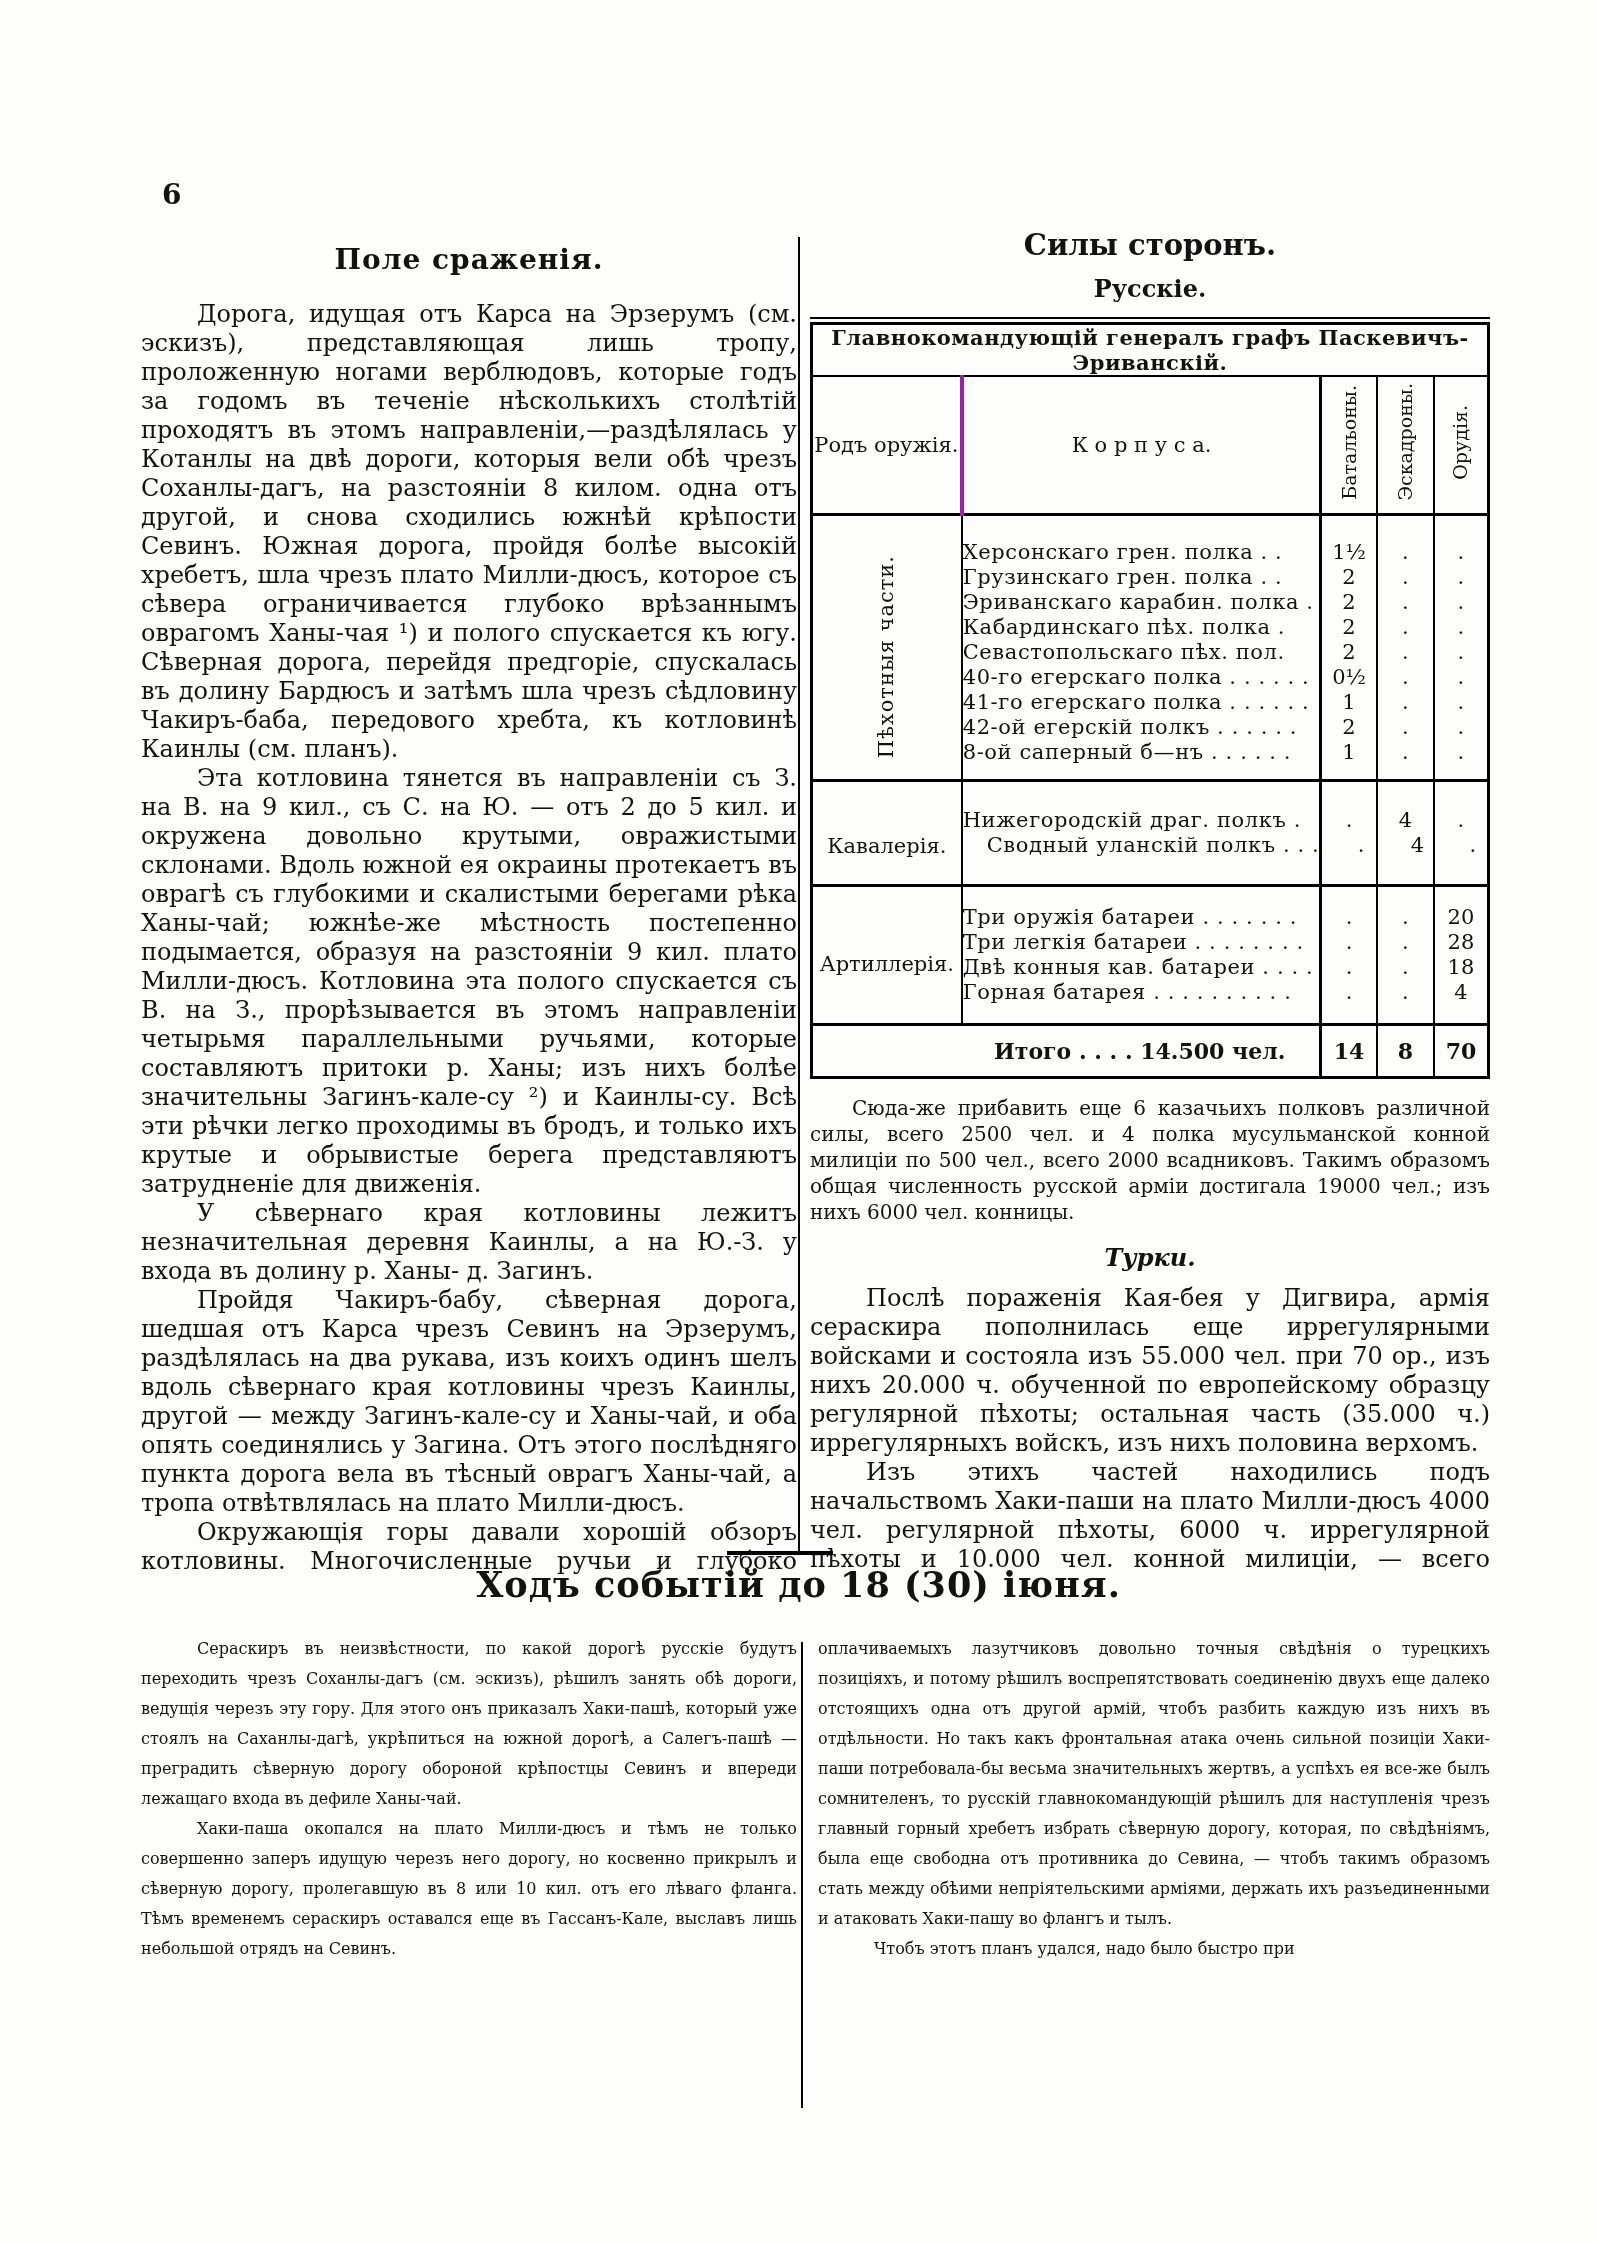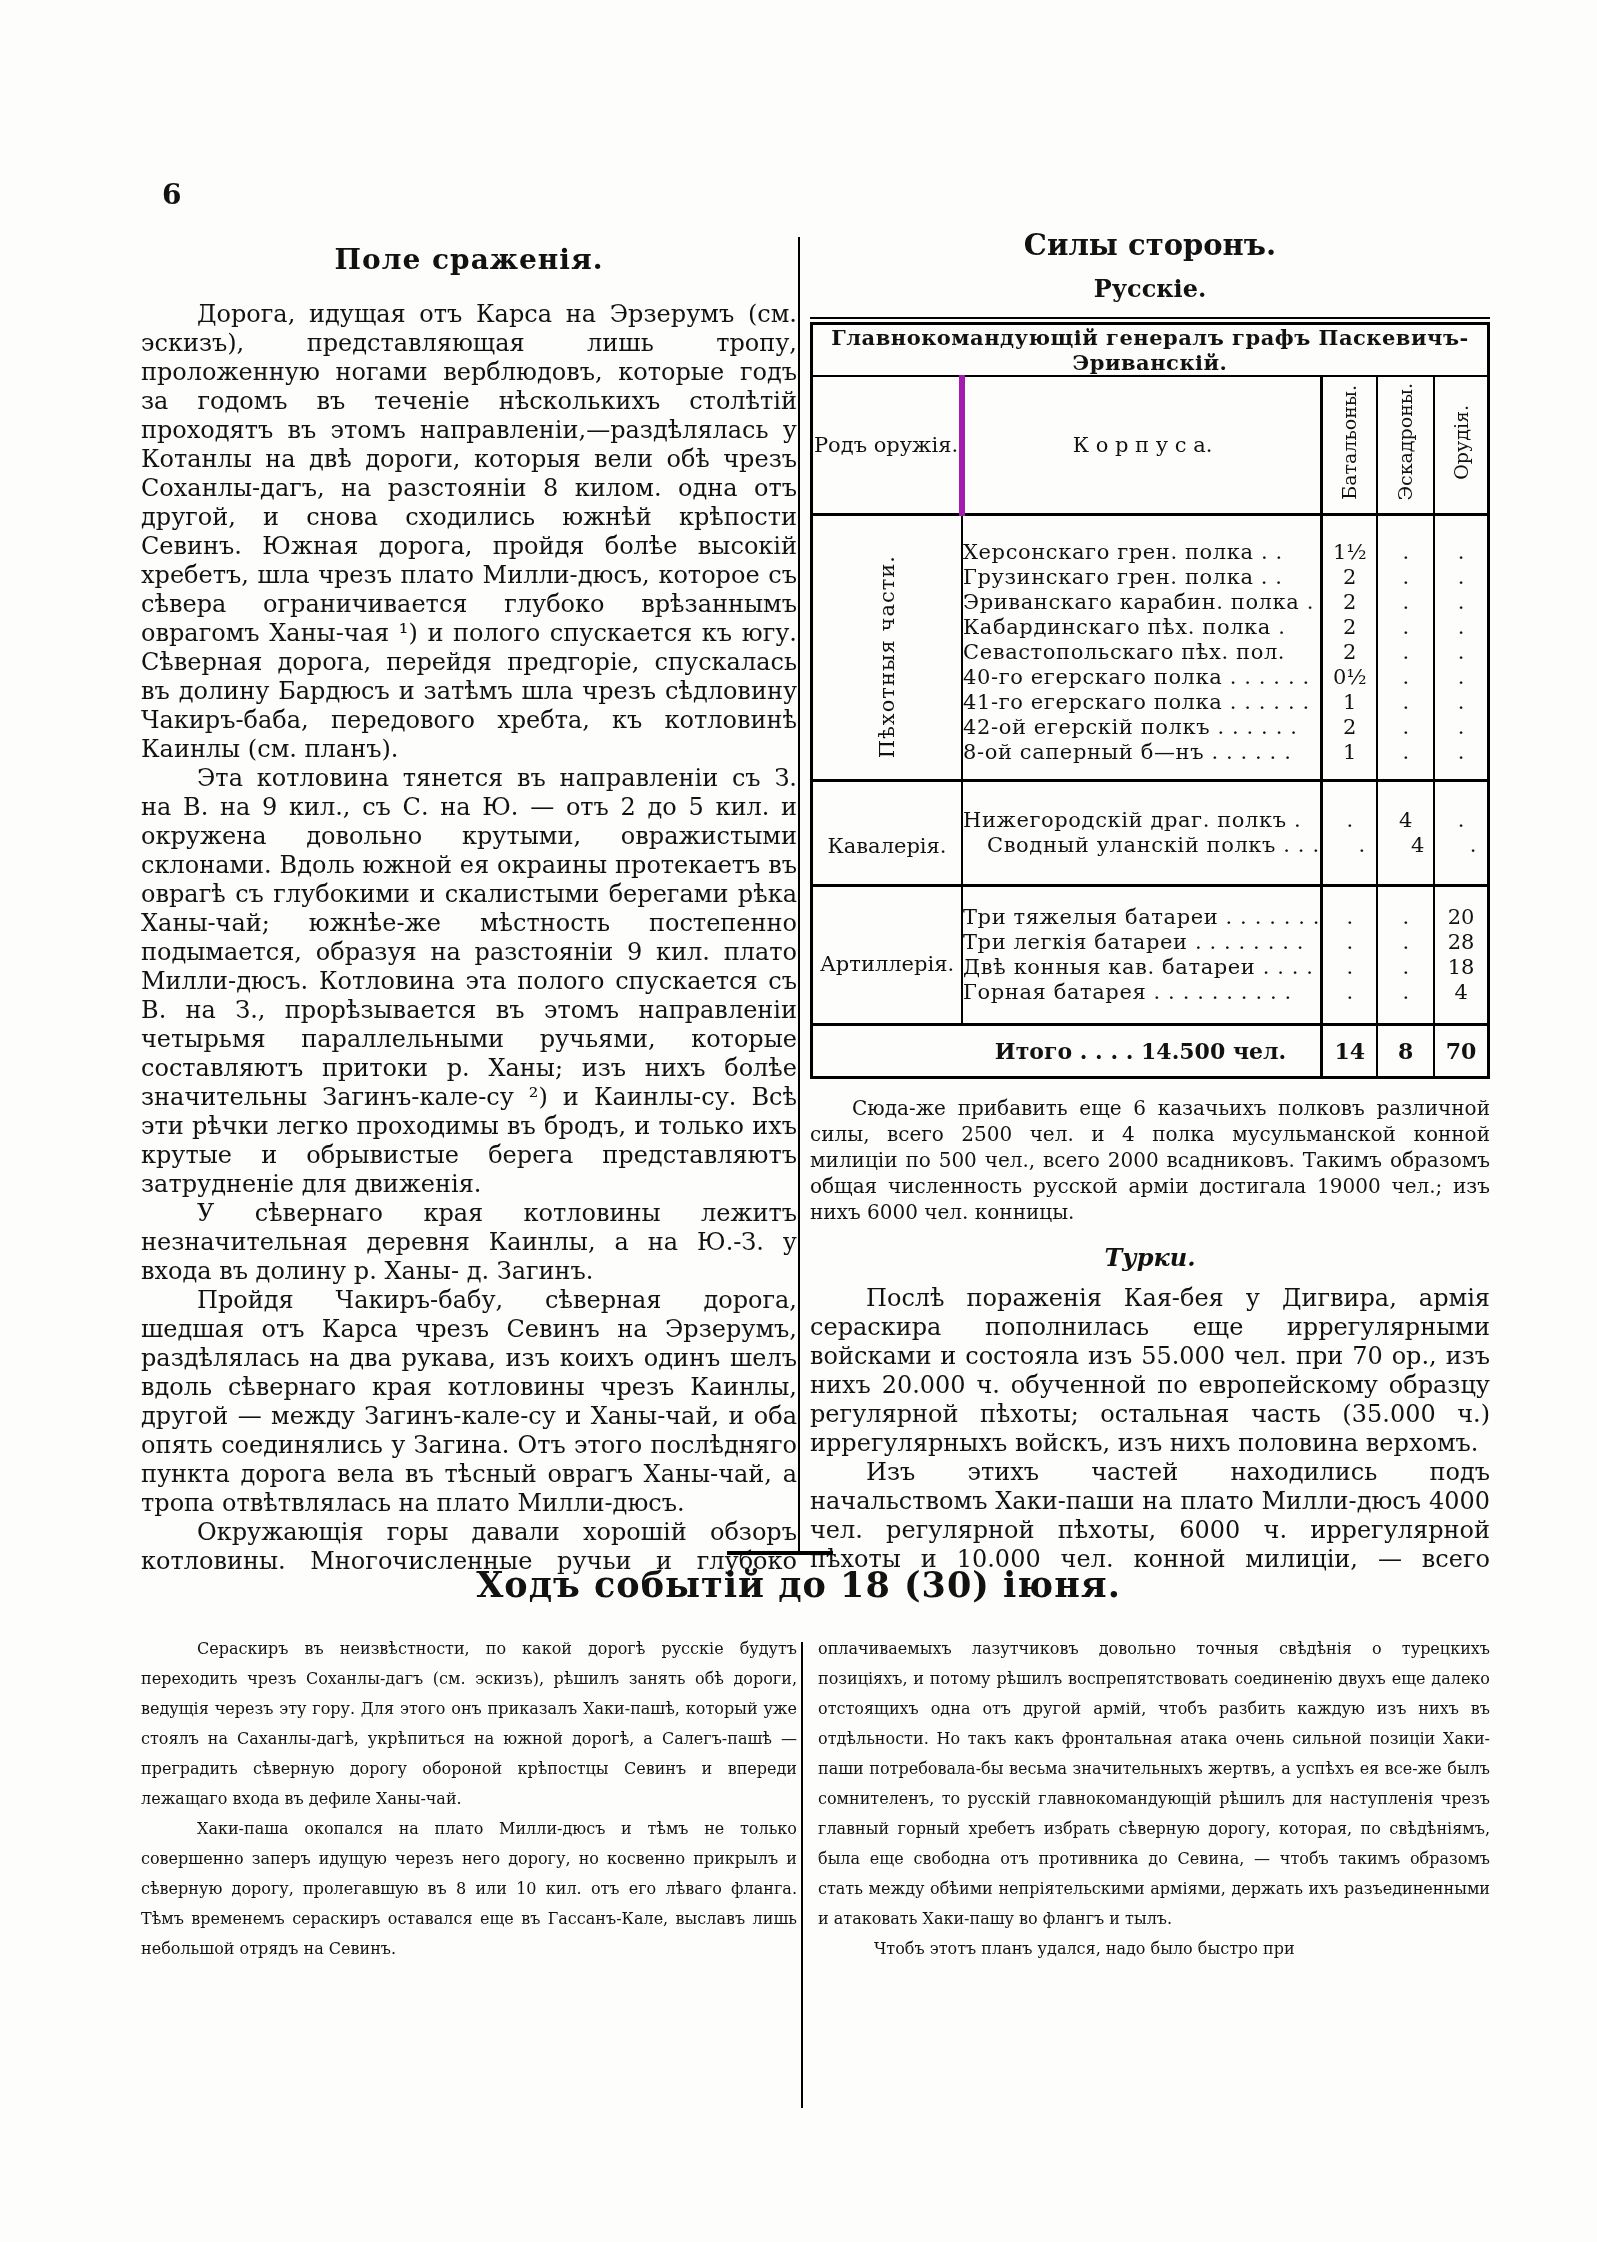--- a/index.html
+++ b/index.html
@@ -21,21 +21,21 @@
   .col-tr{position:absolute;left:810px;top:228px;width:680px;height:1348px;overflow:hidden;}
   .h-forces{font-size:29px;font-weight:bold;text-align:center;margin:0 0 12px 0;}
   .h-rus{font-size:24px;font-weight:bold;text-align:center;margin:0 0 14px 0;}
   .tbl-wrap{border-top:2px solid #000;padding-top:3px;}
   table.forces{border-collapse:collapse;width:100%;border:3px solid #000;}
   table.forces td{padding:0;font-size:21px;vertical-align:middle;}
   td.cap{border-bottom:2px solid #000;text-align:center;font-weight:bold;
          font-size:21px;padding:16px 8px;letter-spacing:0.5px;}
   tr.hdr{height:138px;}
   tr.hdr td{border-bottom:3px solid #000;}
-  .c-branch{width:158px;border-right:6px solid #a21caf;text-align:center;font-size:22px;line-height:30px;}
+  .c-branch{width:158px;border-right:4px solid #a21caf;text-align:center;font-size:22px;line-height:30px;}
   .c-corps{border-right:3px solid #000;text-align:center;}
   .c-num{width:46px;border-right:2px solid #000;text-align:center;}
   .c-num.last{border-right:0;}
   .vert{writing-mode:vertical-rl;transform:rotate(180deg);font-size:19px;
         white-space:nowrap;display:inline-block;line-height:1;}
   .vert-big{font-size:21px;letter-spacing:1px;}
   td.corps-cell{padding:1px 6px 1px 24px;text-align:left;letter-spacing:0.6px;
                 line-height:25px;white-space:nowrap;border-right:3px solid #000;}
   td.branch-lbl{border-right:2px solid #000;text-align:center;font-size:22px;}
   tr.sec-start td{border-top:3px solid #000;}
@@ -163,21 +163,21 @@
         </tr>
         <tr class="pad-b2">
           <td class="corps-cell">Сводный уланскій полкъ . . .</td>
           <td class="c-num">.</td>
           <td class="c-num">4</td>
           <td class="c-num last">.</td>
         </tr>
 
         <tr class="sec-start pad-t3">
           <td class="branch-lbl" rowspan="4">Артиллерія.</td>
-          <td class="corps-cell">Три тяжелыя батареи . . . . . . .</td>
+          <td class="corps-cell">Три оружія батареи . . . . . . .</td>
           <td class="c-num">.</td>
           <td class="c-num">.</td>
           <td class="c-num last">20</td>
         </tr>
         <tr>
           <td class="corps-cell">Три легкія батареи . . . . . . . .</td>
           <td class="c-num">.</td>
           <td class="c-num">.</td>
           <td class="c-num last">28</td>
         </tr>

